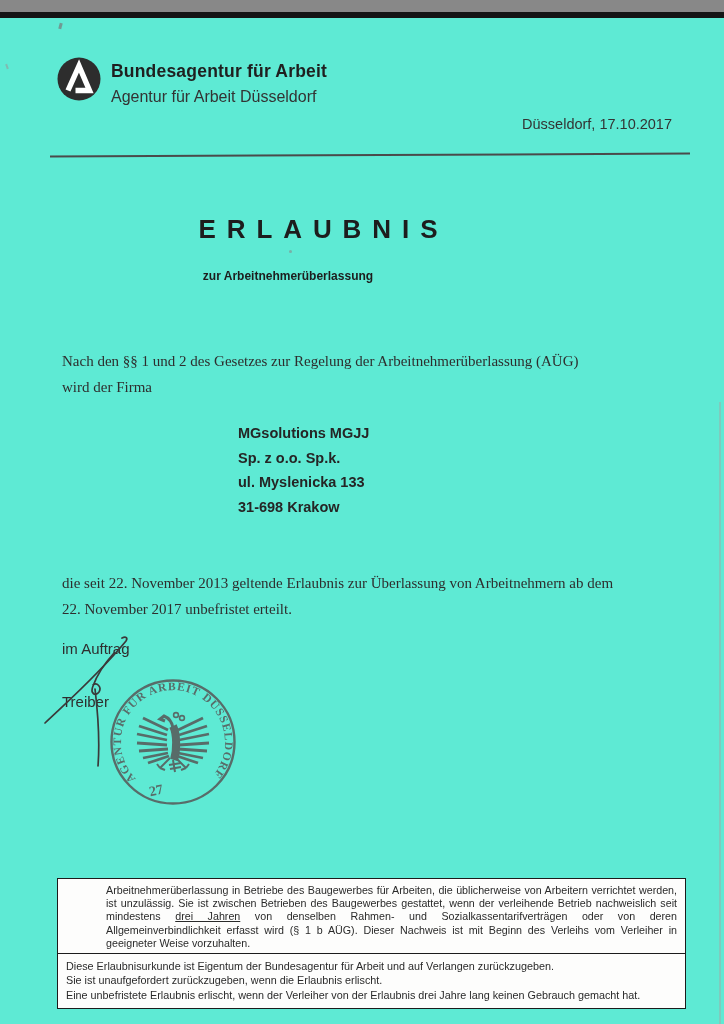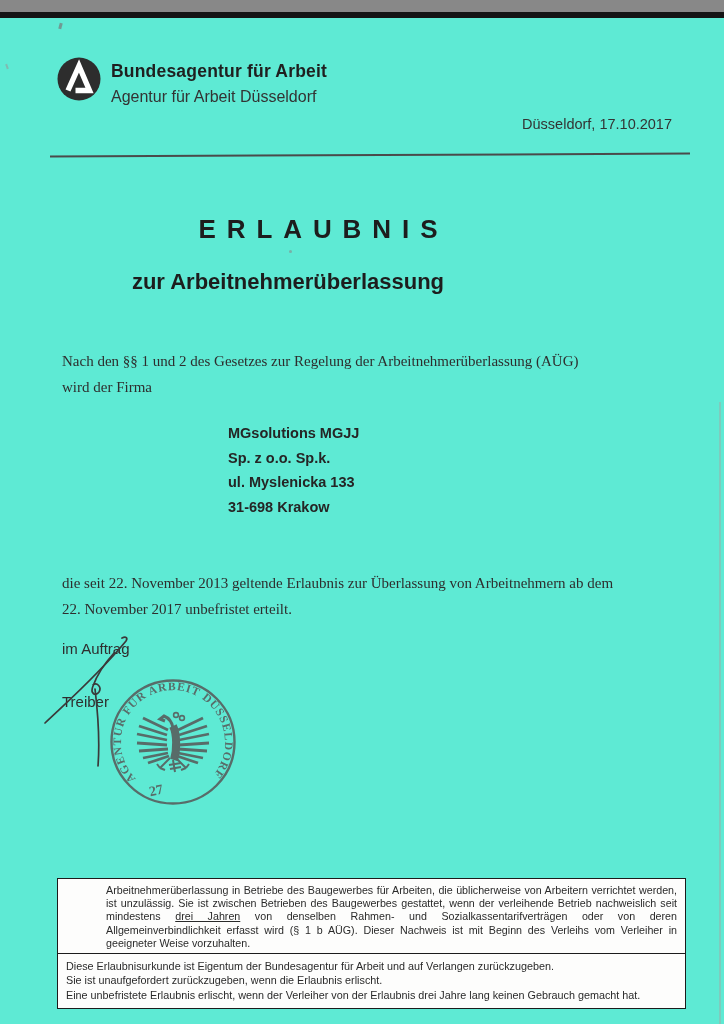--- a/index.html
+++ b/index.html
@@ -17,25 +17,25 @@
   .scan-rightline{left:719px;top:390px;width:2px;height:634px;background:#b49a9a;opacity:.4;}
   
   .logo{left:56px;top:44px;width:46px;height:46px;}
   .org-name{left:111px;top:49px;font-size:17.5px;font-weight:bold;color:#1f1f1f;letter-spacing:.2px;white-space:nowrap;}
   .office-name{left:111px;top:76px;font-size:16px;color:#333;white-space:nowrap;}
   .date-line{right:52px;top:104px;font-size:14.5px;color:#333;white-space:nowrap;}
   .header-rule{left:50px;top:142px;width:640px;height:2px;background:#4a4a4a;transform:rotate(-0.25deg);}
   
   .doc-title{left:0;top:202px;width:636px;text-align:center;font-size:26px;font-weight:bold;
     letter-spacing:.42em;color:#1d1d1d;white-space:nowrap;text-indent:.42em;}
-  .doc-subtitle{left:0;top:257px;width:576px;text-align:center;font-size:22px;font-weight:bold;color:#1d1d1d;}
+  .doc-subtitle{left:0;top:257px;width:576px;text-align:center;font-size:12px;font-weight:bold;color:#1d1d1d;}
   
   .para{font-size:15px;line-height:26px;color:#2e2e2e;white-space:nowrap;font-family:Liberation Serif, serif;}
   .para-intro{left:62px;top:336px;}
-  .address-block{left:228px;top:409px;font-size:14.5px;font-weight:bold;line-height:24.6px;color:#252525;white-space:nowrap;}
+  .address-block{left:238px;top:409px;font-size:14.5px;font-weight:bold;line-height:24.6px;color:#252525;white-space:nowrap;}
   .para-grant{left:62px;top:558px;}
   .im-auftrag{left:62px;top:628px;font-size:15px;color:#2e2e2e;}
   .sig-name{left:62px;top:681px;font-size:15px;color:#2e2e2e;}
   .sig-svg{left:30px;top:615px;width:115px;height:150px;}
   .stamp-svg{left:107px;top:664px;width:132px;height:132px;opacity:.85;}
   
   .notice-box{left:57px;width:629px;border:1.6px solid #1c1c1c;background:#fdfdfc;
     padding:5px 8px 6px 8px;box-sizing:border-box;color:#2a2a2a;}
   .box-building{top:866px;font-size:10.7px;line-height:13.2px;text-align:justify;padding-left:48px;}
   .box-return{top:941px;font-size:10.8px;line-height:14.4px;}

